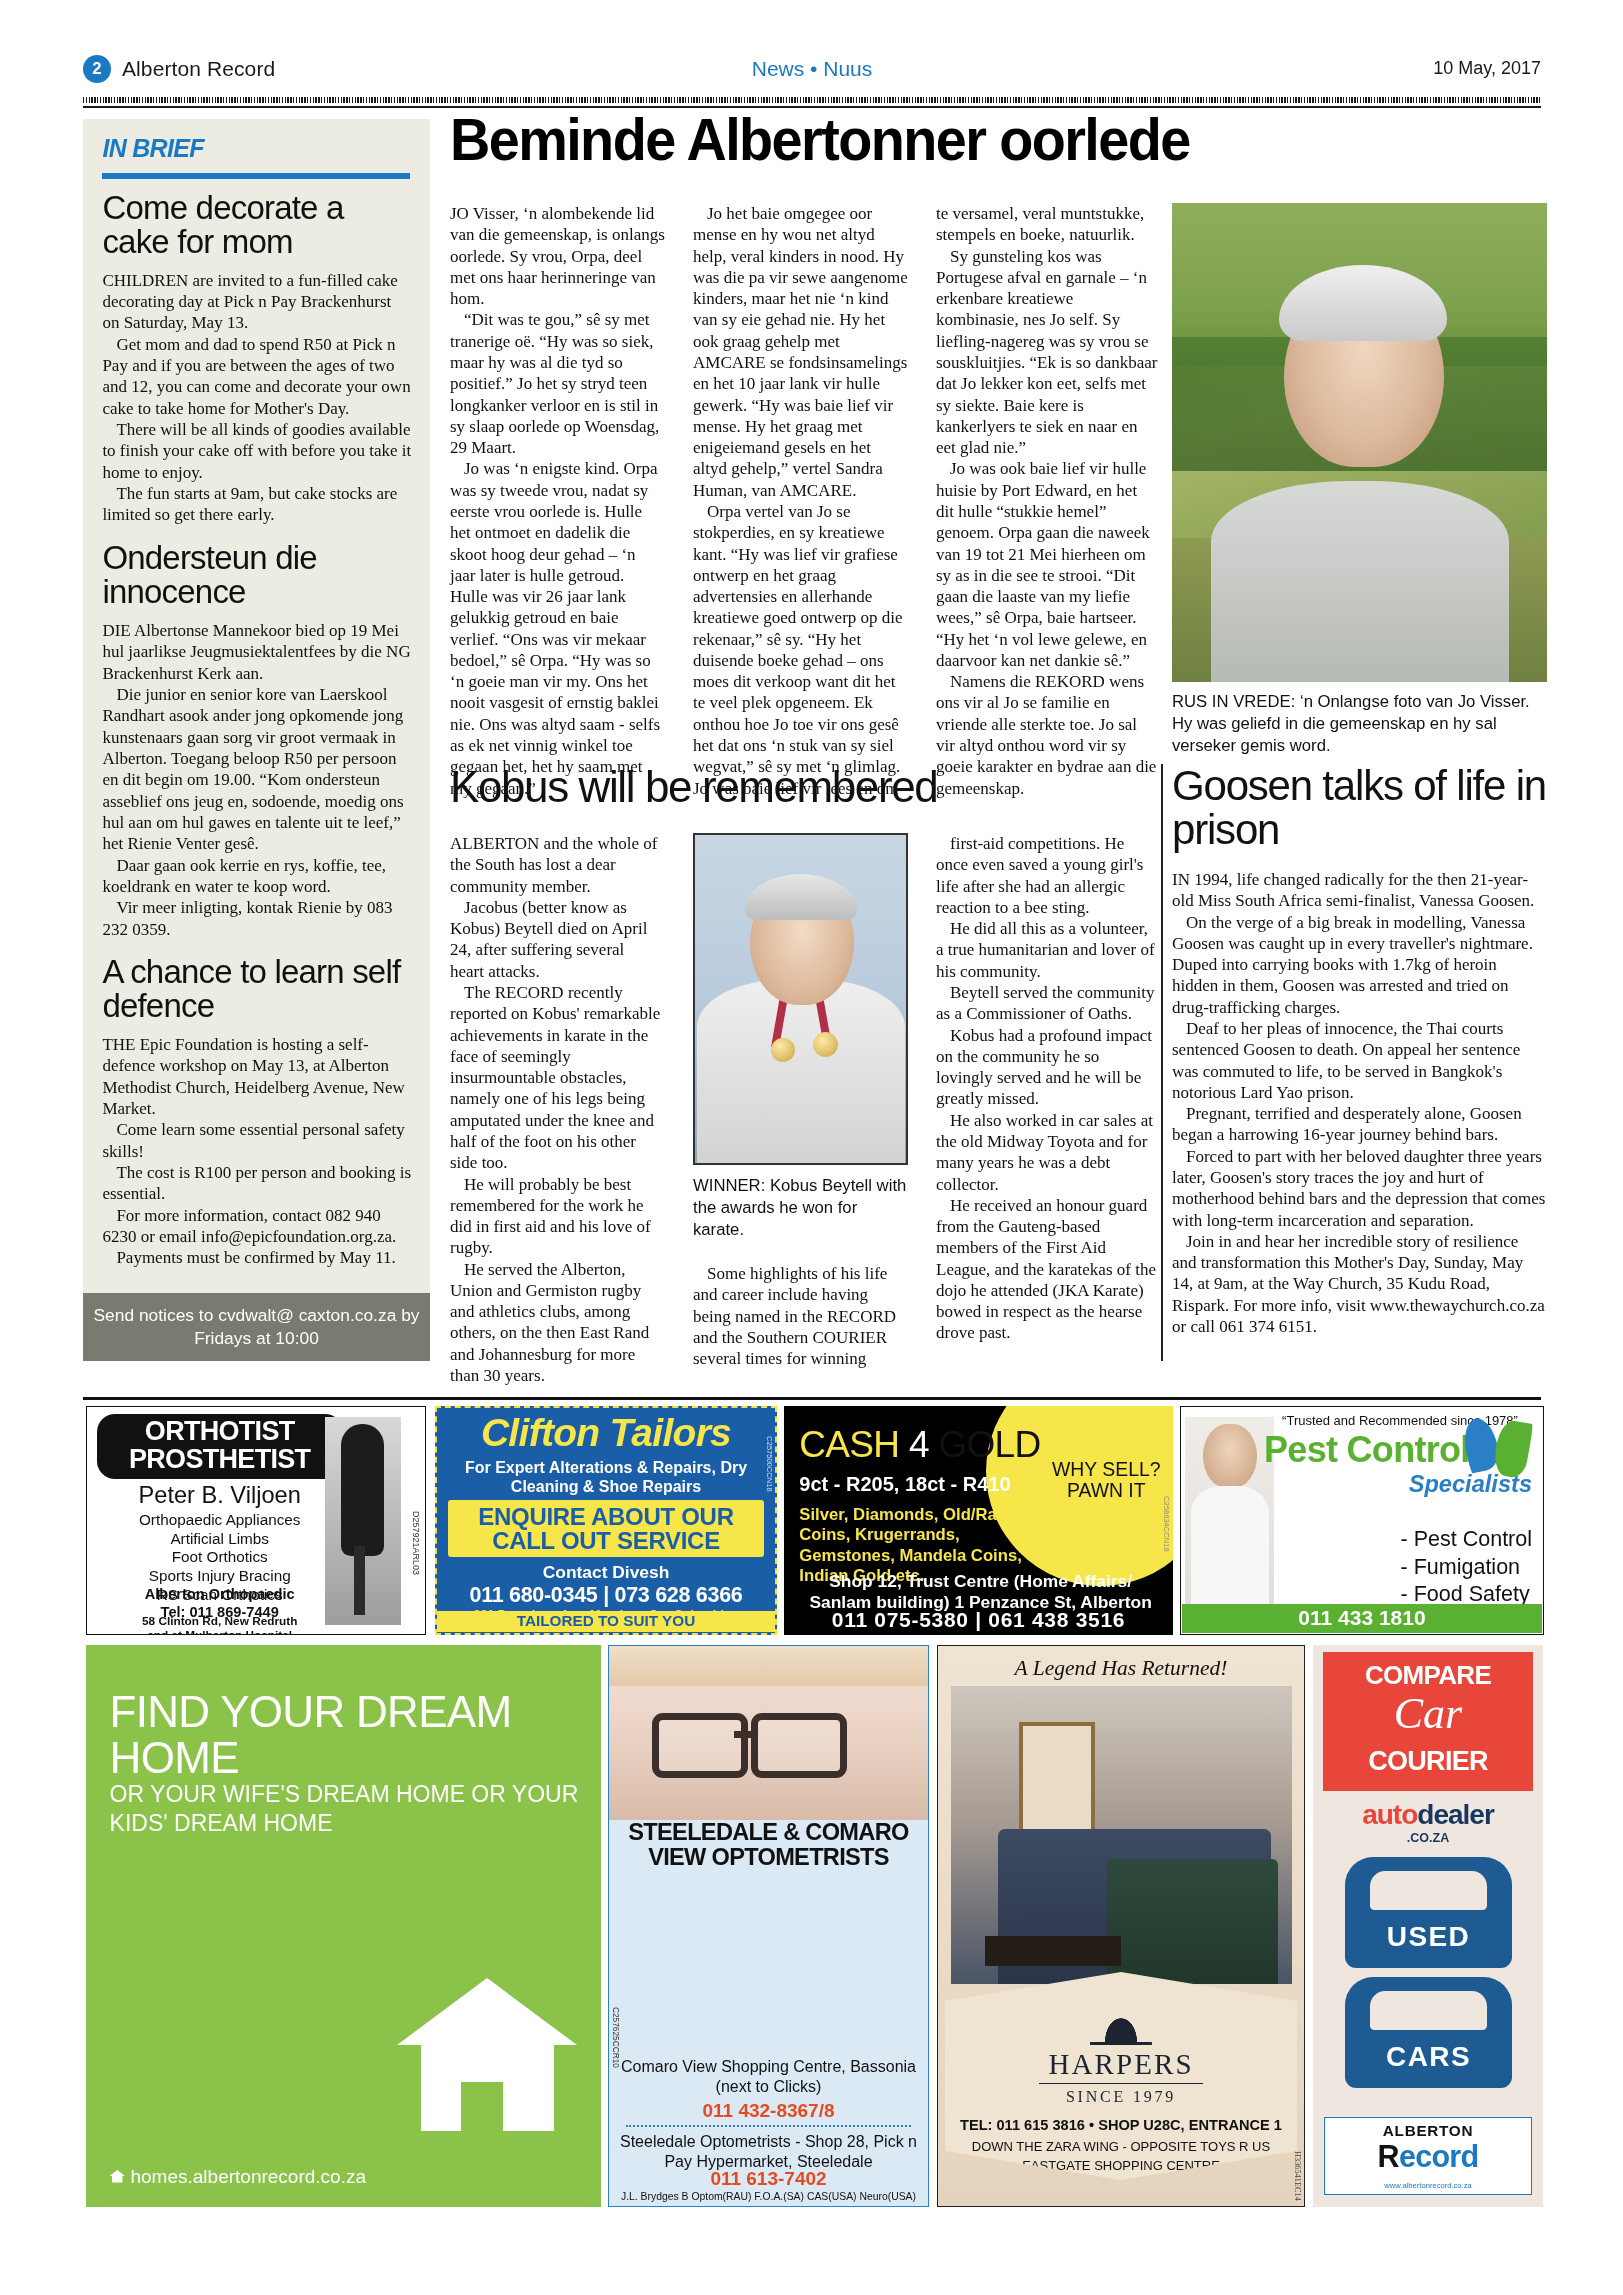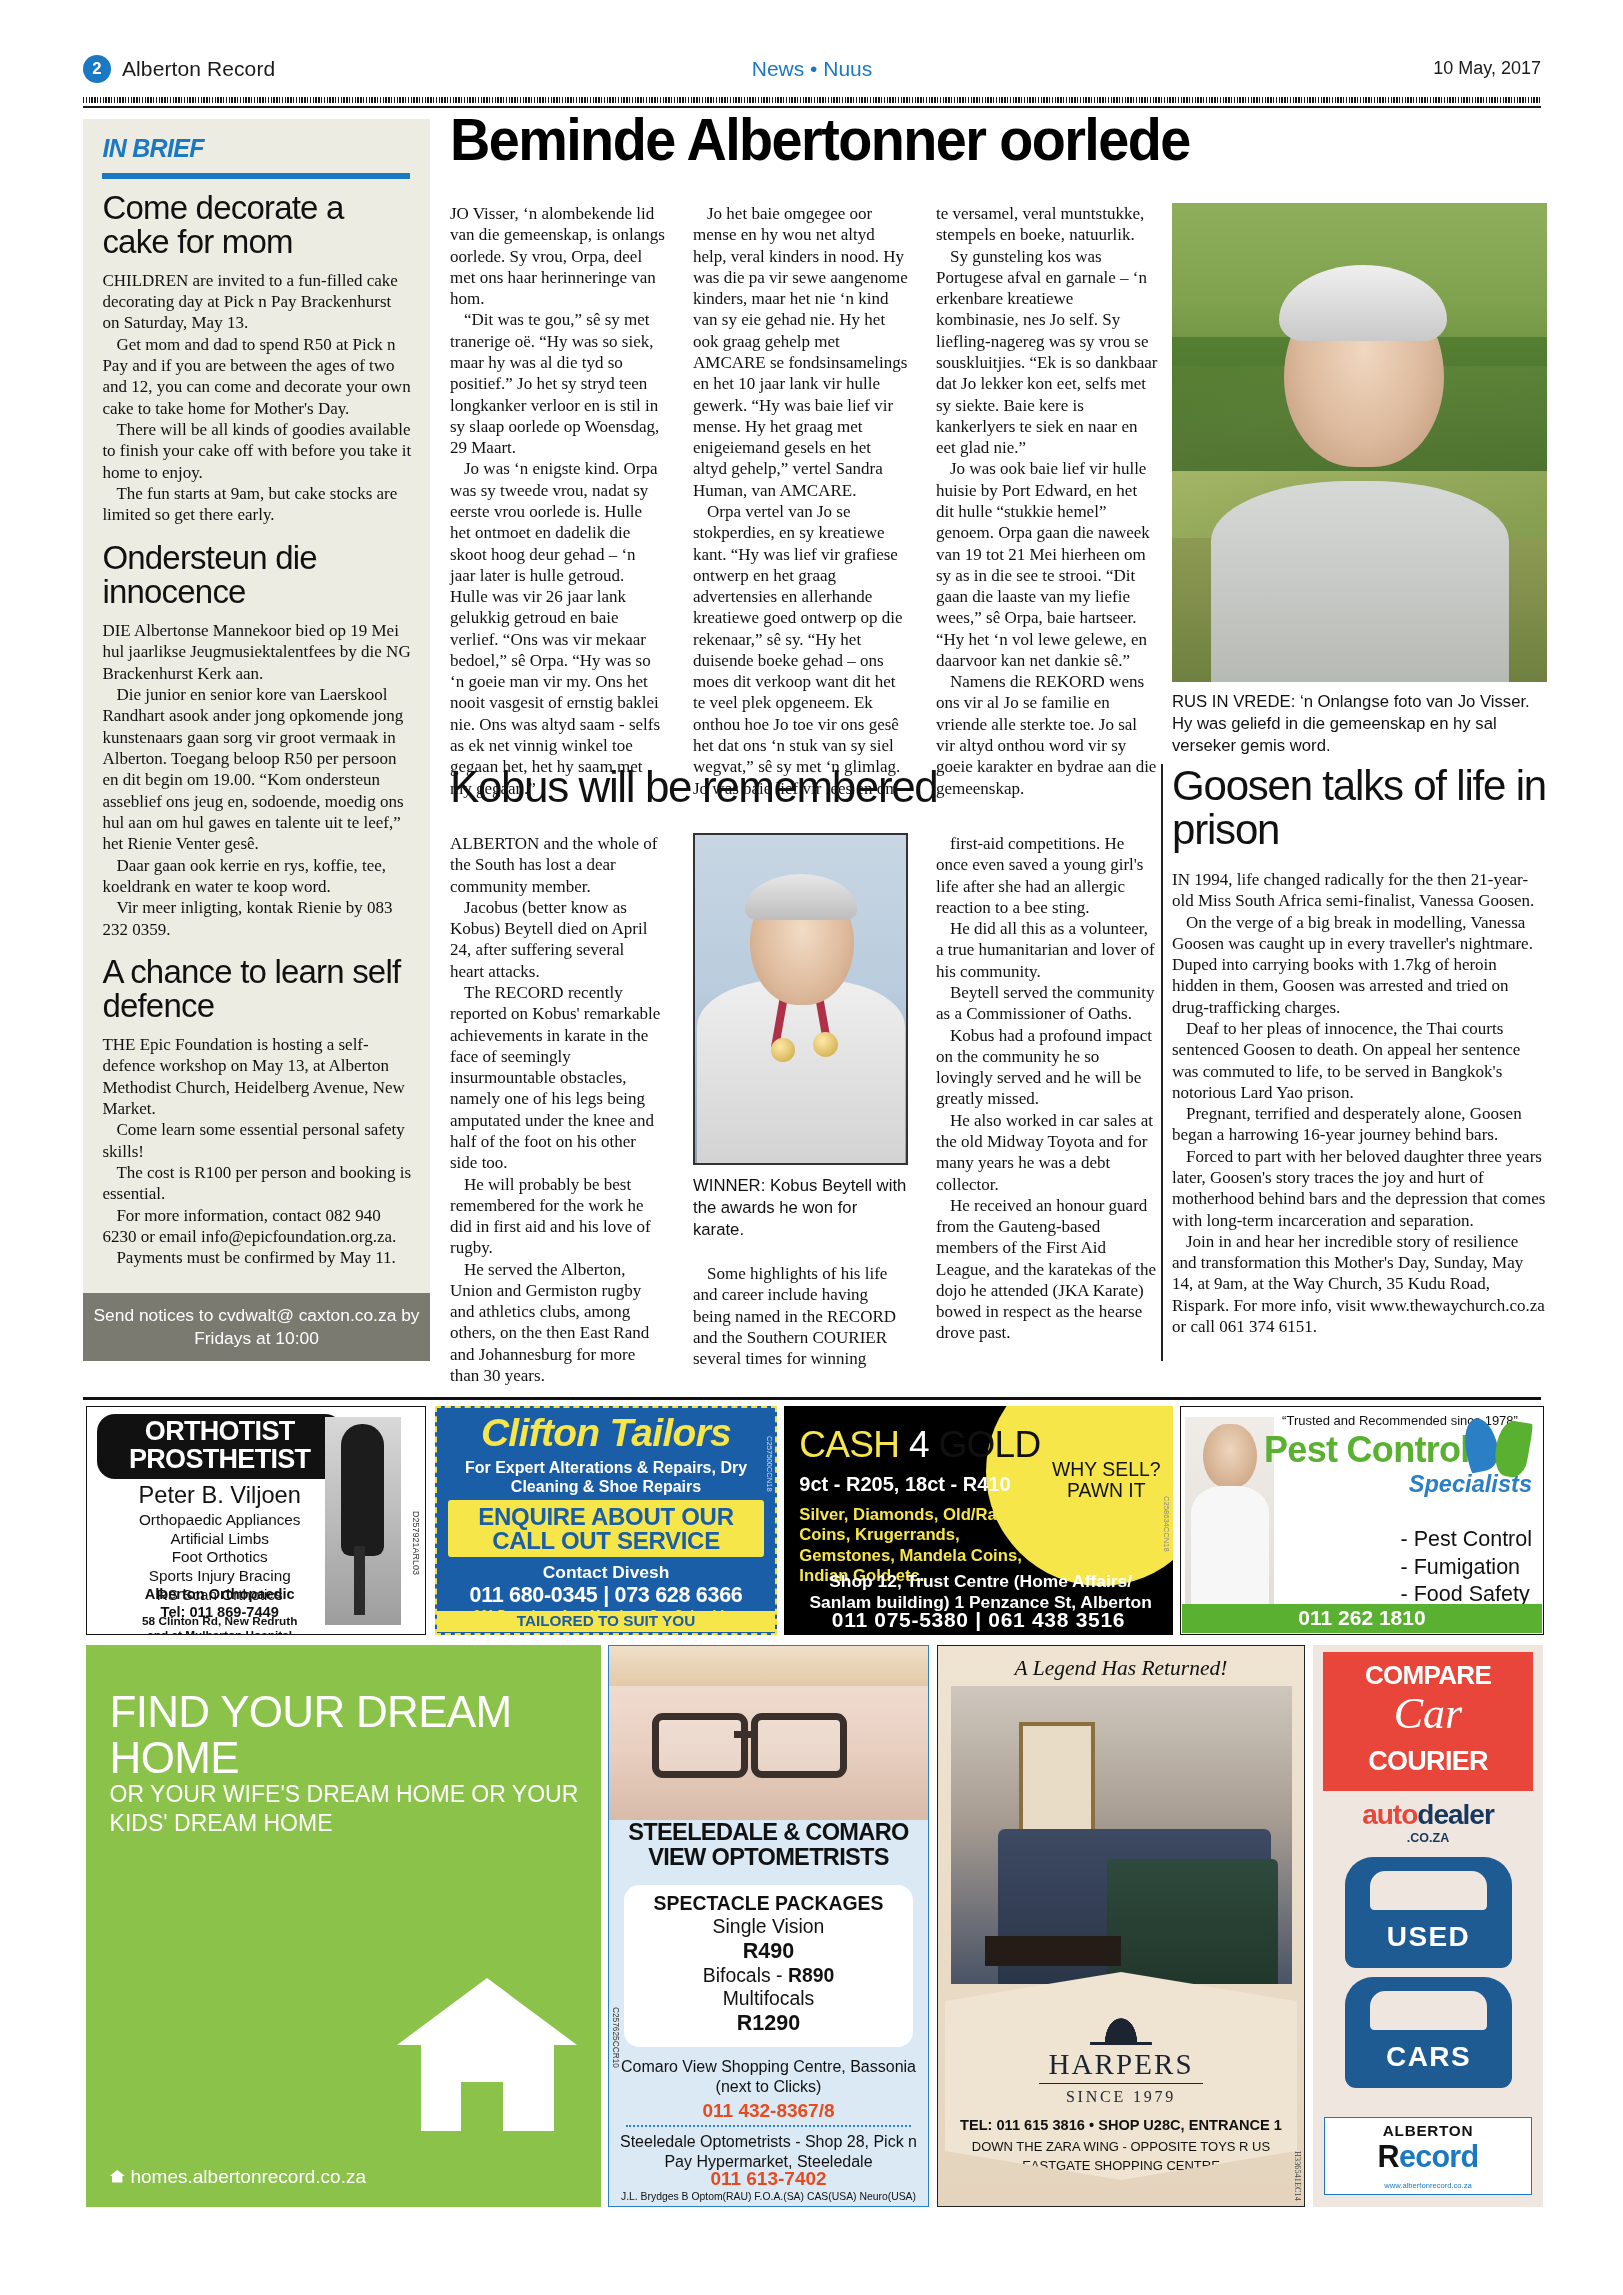--- a/index.html
+++ b/index.html
@@ -561,21 +561,21 @@
     <div class="pc-tag">“Trusted and Recommended since 1978”</div>
     <div class="pc-name">Pest Control</div>
     <div class="pc-leaf-b"></div>
     <div class="pc-leaf-g"></div>
     <div class="pc-spec">Specialists</div>
     <div class="pc-list">
       <div>- Pest Control</div>
       <div>- Fumigation</div>
       <div>- Food Safety</div>
     </div>
-    <div class="pc-phone">011 262 1810</div>
+    <div class="pc-phone">011 433 1810</div>
   </div>
 
   <div class="ad-home">
     <div class="ah-l1">FIND YOUR DREAM HOME</div>
     <div class="ah-l2">OR YOUR WIFE'S DREAM HOME OR YOUR KIDS' DREAM HOME</div>
     <div class="ah-house">
       <div class="ah-roof"></div>
       <div class="ah-body"></div>
       <div class="ah-door"></div>
     </div>
@@ -583,28 +583,20 @@
   </div>
 
   <div class="ad-opto">
     <div class="op-photo">
       <div class="op-hair"></div>
       <div class="op-glass-l"></div>
       <div class="op-bridge"></div>
       <div class="op-glass-r"></div>
     </div>
     <div class="op-title">STEELEDALE &amp; COMARO VIEW OPTOMETRISTS</div>
-    <div class="op-pkg">
-      <div class="op-pkg-h">SPECTACLE PACKAGES</div>
-      <div class="op-line">Single Vision</div>
-      <div class="op-price">R490</div>
-      <div class="op-line"><span>Bifocals -</span> <b>R890</b></div>
-      <div class="op-line">Multifocals</div>
-      <div class="op-price">R1290</div>
-    </div>
     <div class="op-addr1">Comaro View Shopping Centre, Bassonia (next to Clicks)</div>
     <div class="op-tel1">011 432-8367/8</div>
     <div class="op-dots"></div>
     <div class="op-addr2">Steeledale Optometrists - Shop 28, Pick n Pay Hypermarket, Steeledale</div>
     <div class="op-tel2">011 613-7402</div>
     <div class="op-cred">J.L. Brydges B Optom(RAU) F.O.A.(SA) CAS(USA) Neuro(USA)</div>
     <div class="op-code">C257625CCR10</div>
   </div>
 
   <div class="ad-harpers">

